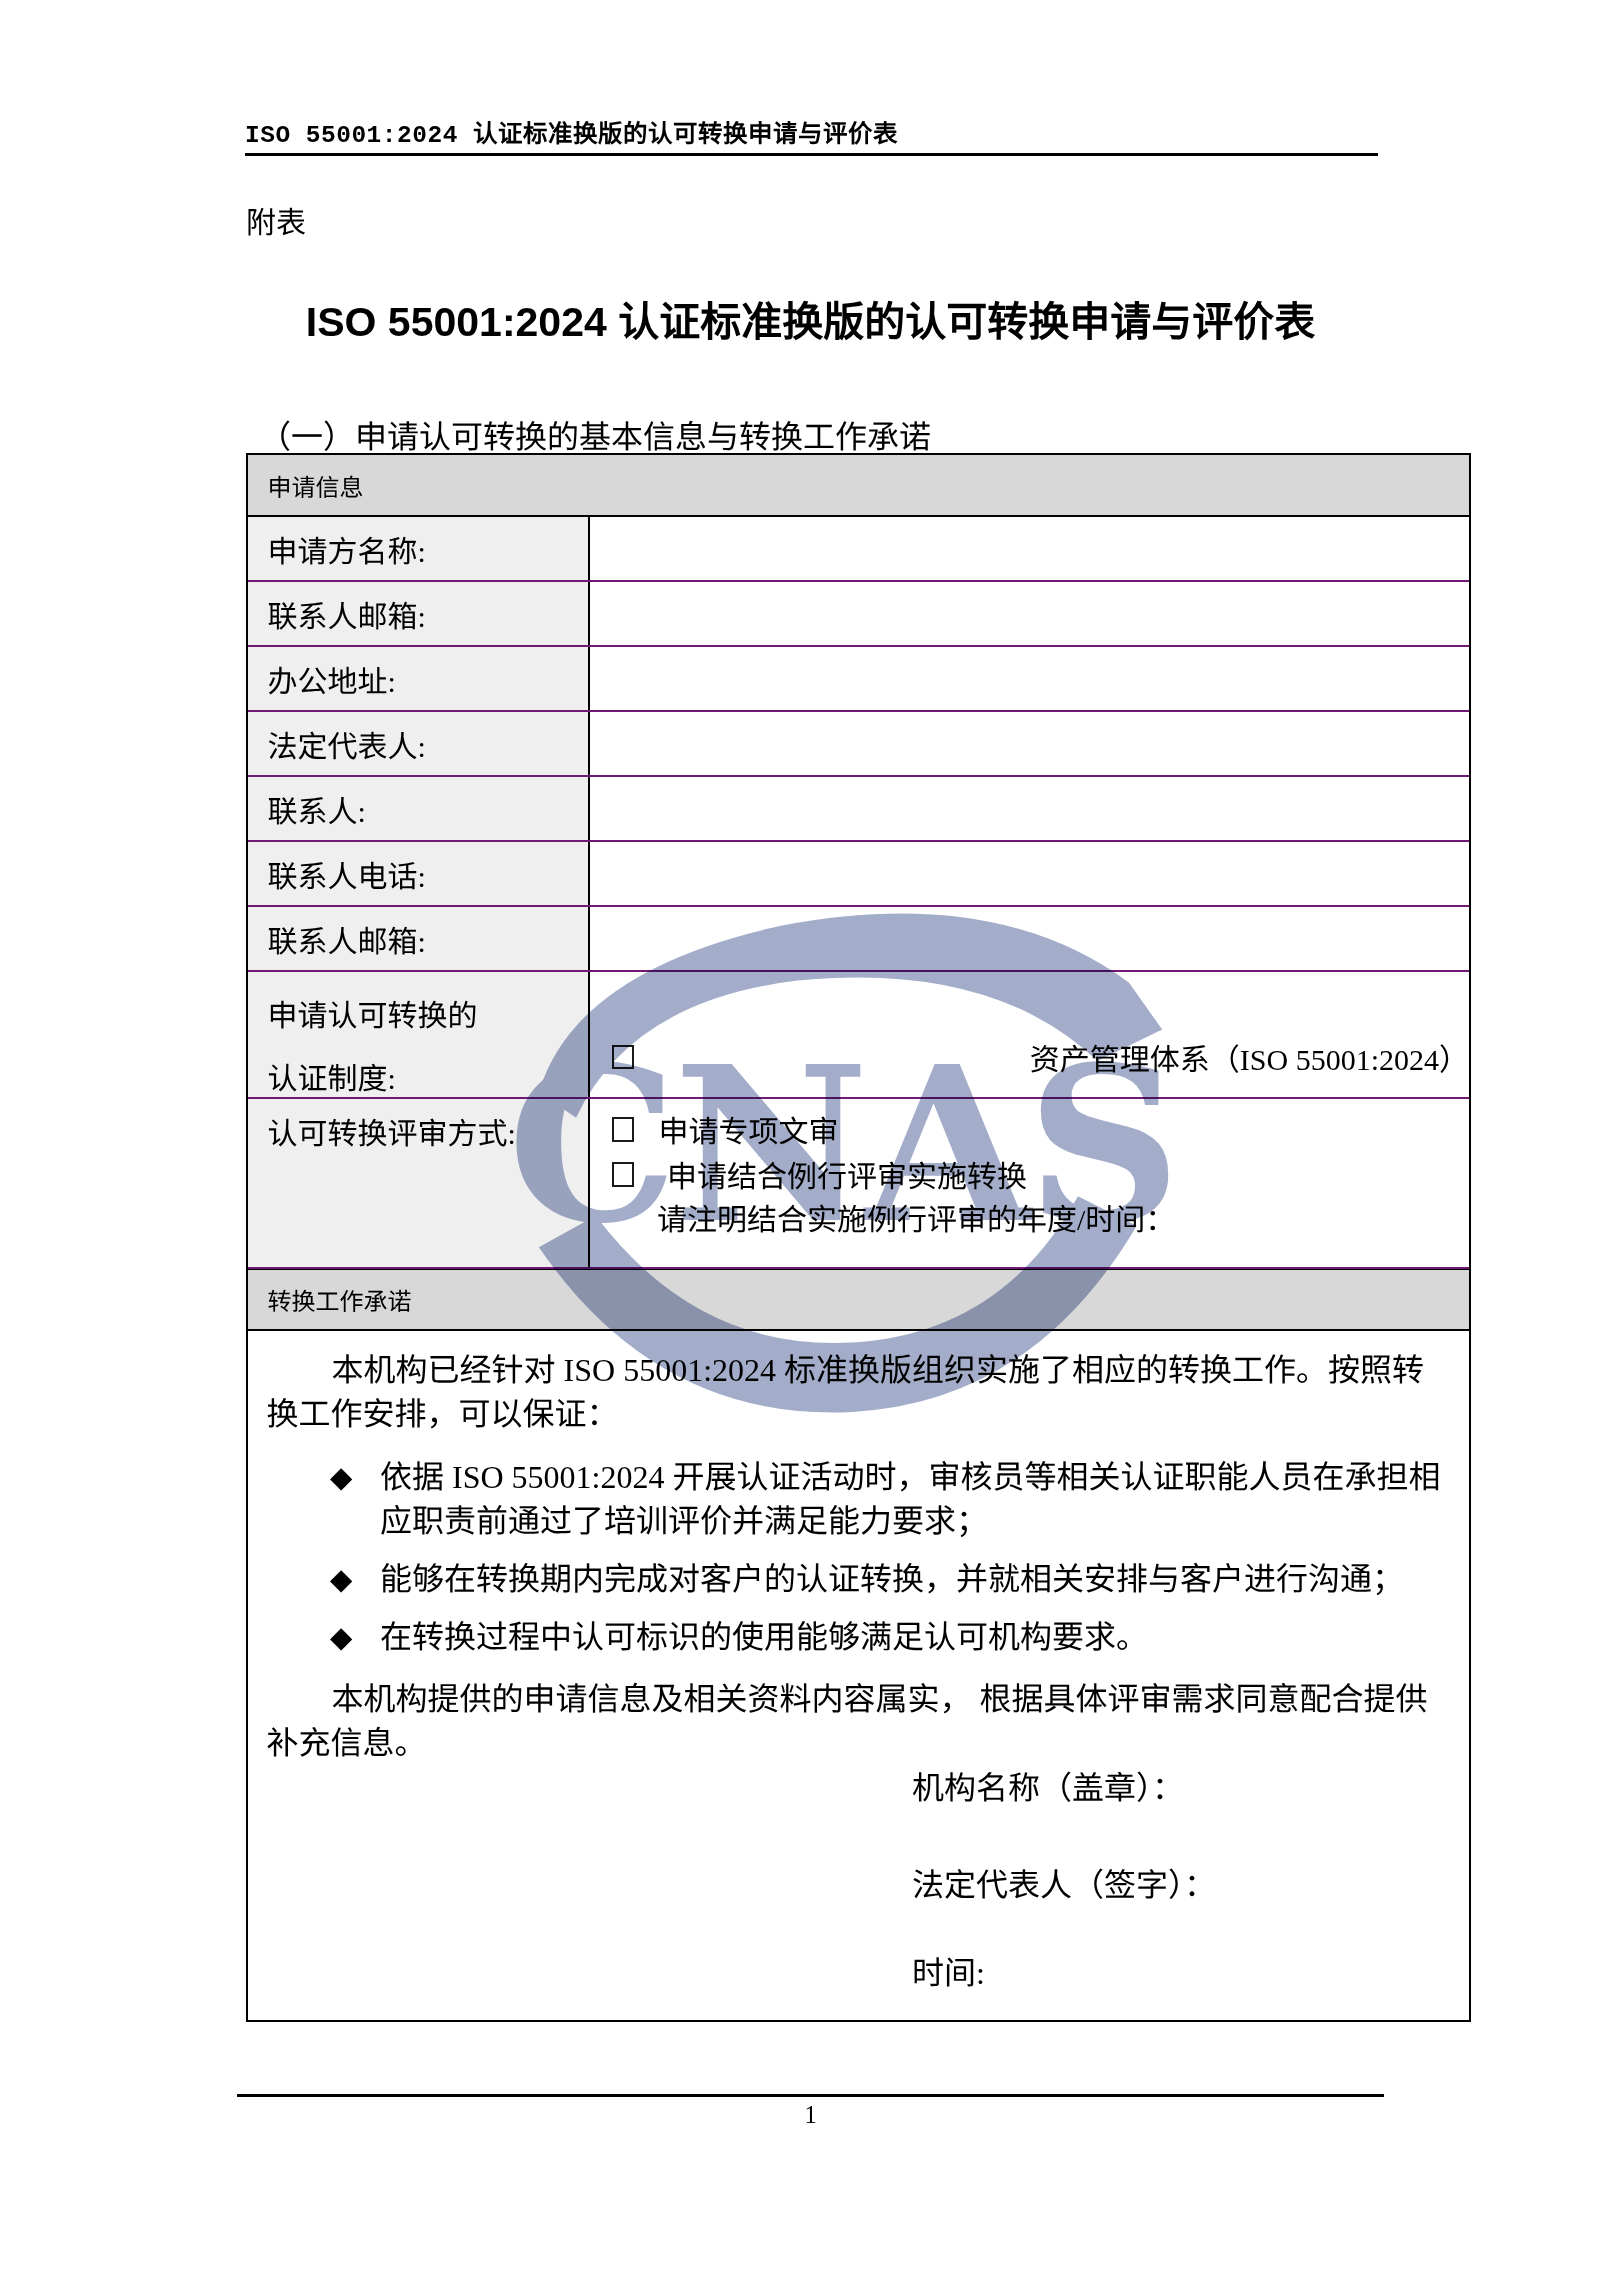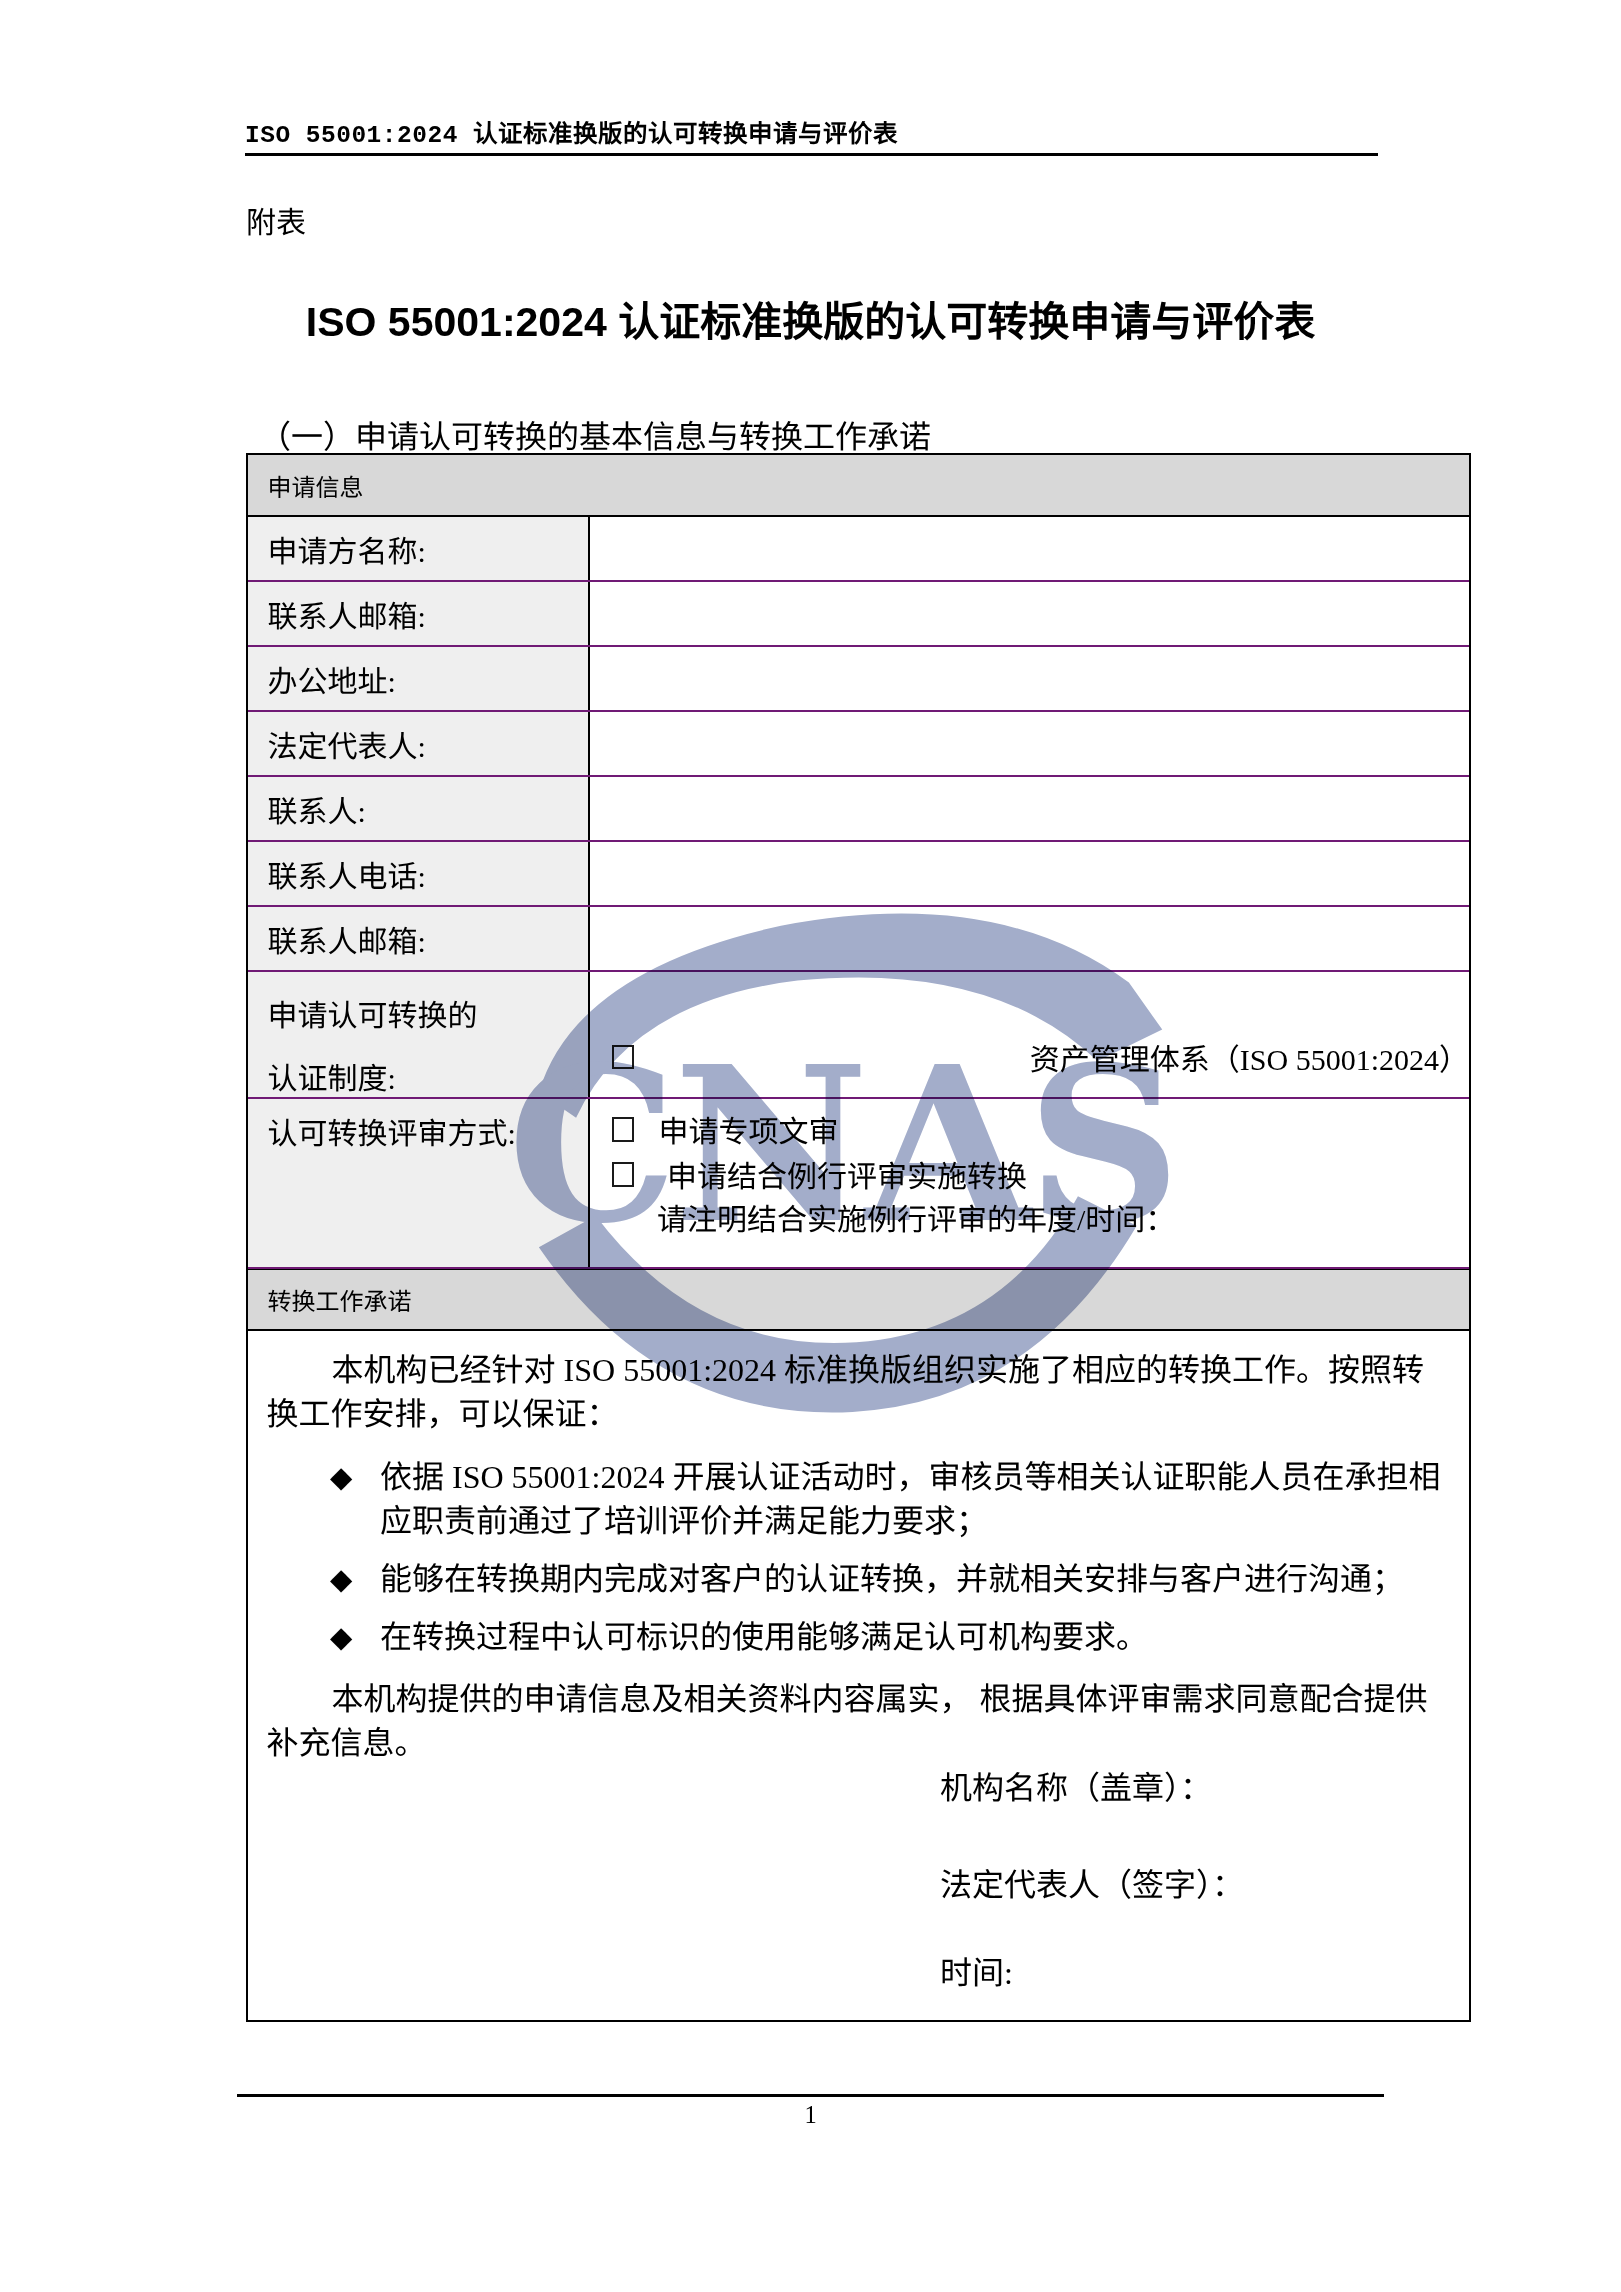--- a/index.html
+++ b/index.html
@@ -66,21 +66,21 @@
   .cbx.gap-lg { margin-right:33px; }
   
   .commit-cell { position:relative; height:689px; font-size:32px; background:transparent; }
   .commit-cell p { line-height:44px; padding:0 23.5px 0 18.6px; }
   .p-indent { text-indent:65px; }
   .para1 { padding-top:16.7px !important; }
   .bullets { margin-top:19.6px; }
   .bullet-item { position:relative; line-height:44px; padding:0 23.5px 0 132px; margin-bottom:13.7px; }
   .bullet-mark { position:absolute; left:82px; top:0; font-size:29px; }
   .para2 { margin-top:18.6px; }
-  .sign-line { position:absolute; left:692px; font-size:32px; line-height:45px; white-space:nowrap; }
+  .sign-line { position:absolute; left:664px; font-size:32px; line-height:45px; white-space:nowrap; }
   .sign-1 { top:435px; } .sign-2 { top:532px; } .sign-3 { top:620px; }
   
   .footer-rule { position:absolute; left:237px; top:2094px; width:1147px; height:2.9px; background:#000; z-index:2; }
   .page-num { position:absolute; left:0; top:2101px; width:1621px; text-align:center; font-size:24.5px; z-index:2; }
 </style>
 </head>
 <body>
 
 <div class="page">
 

